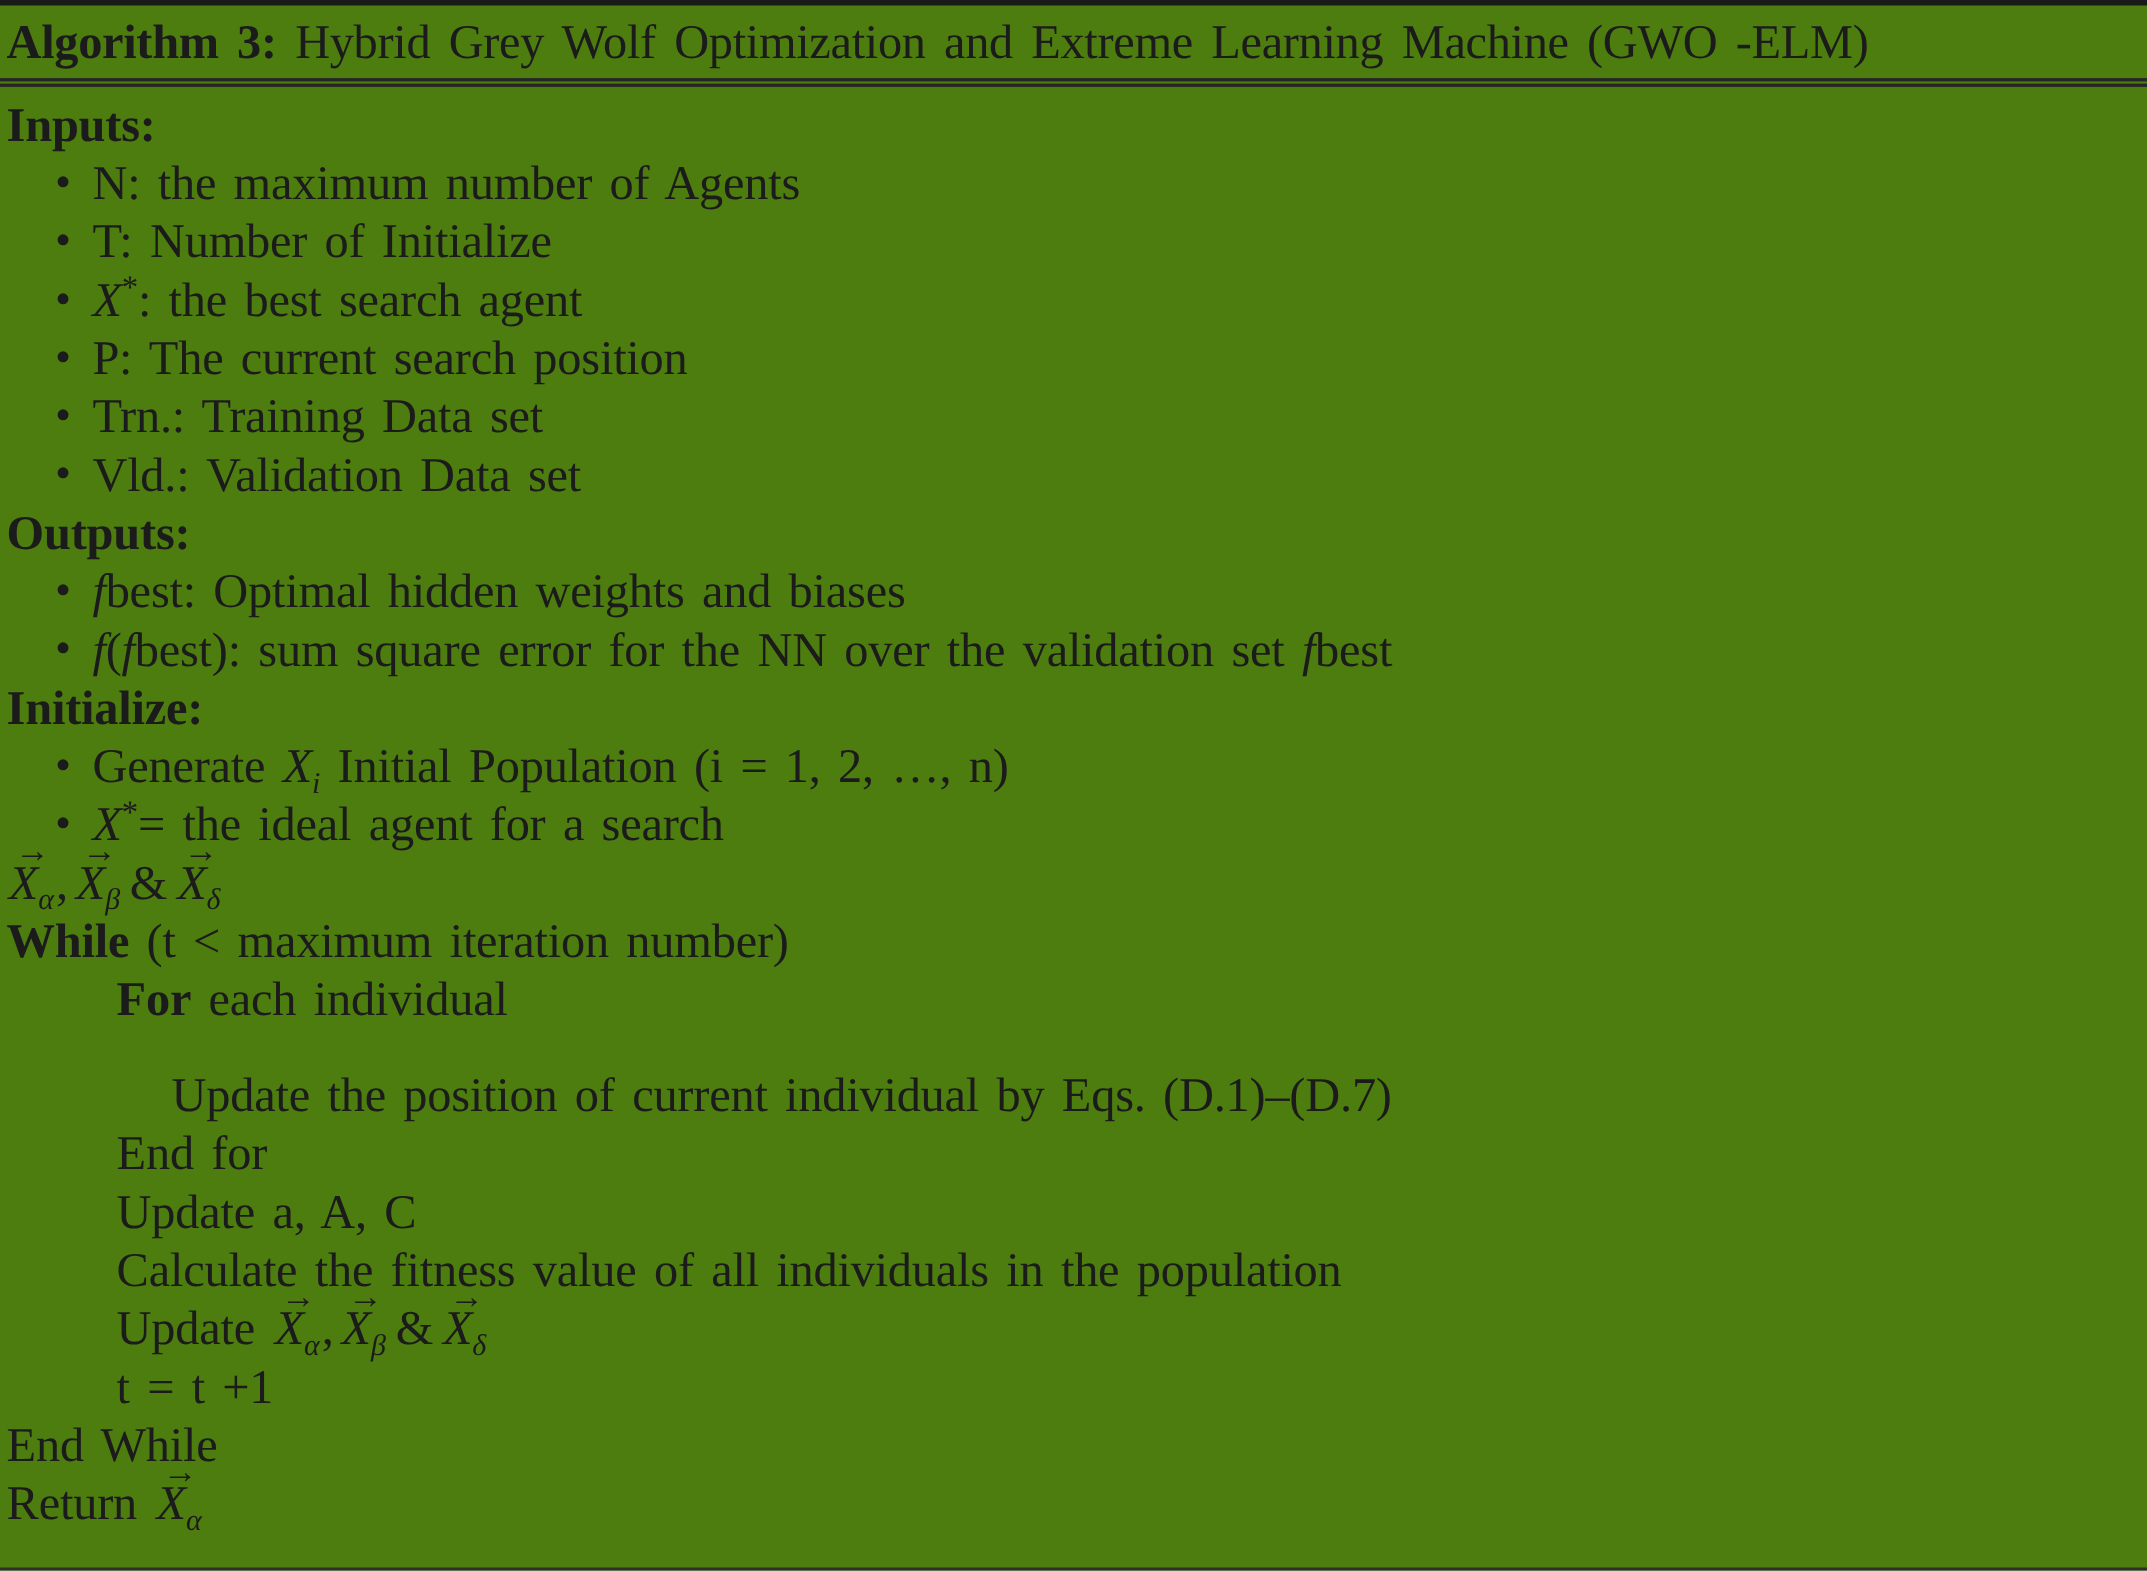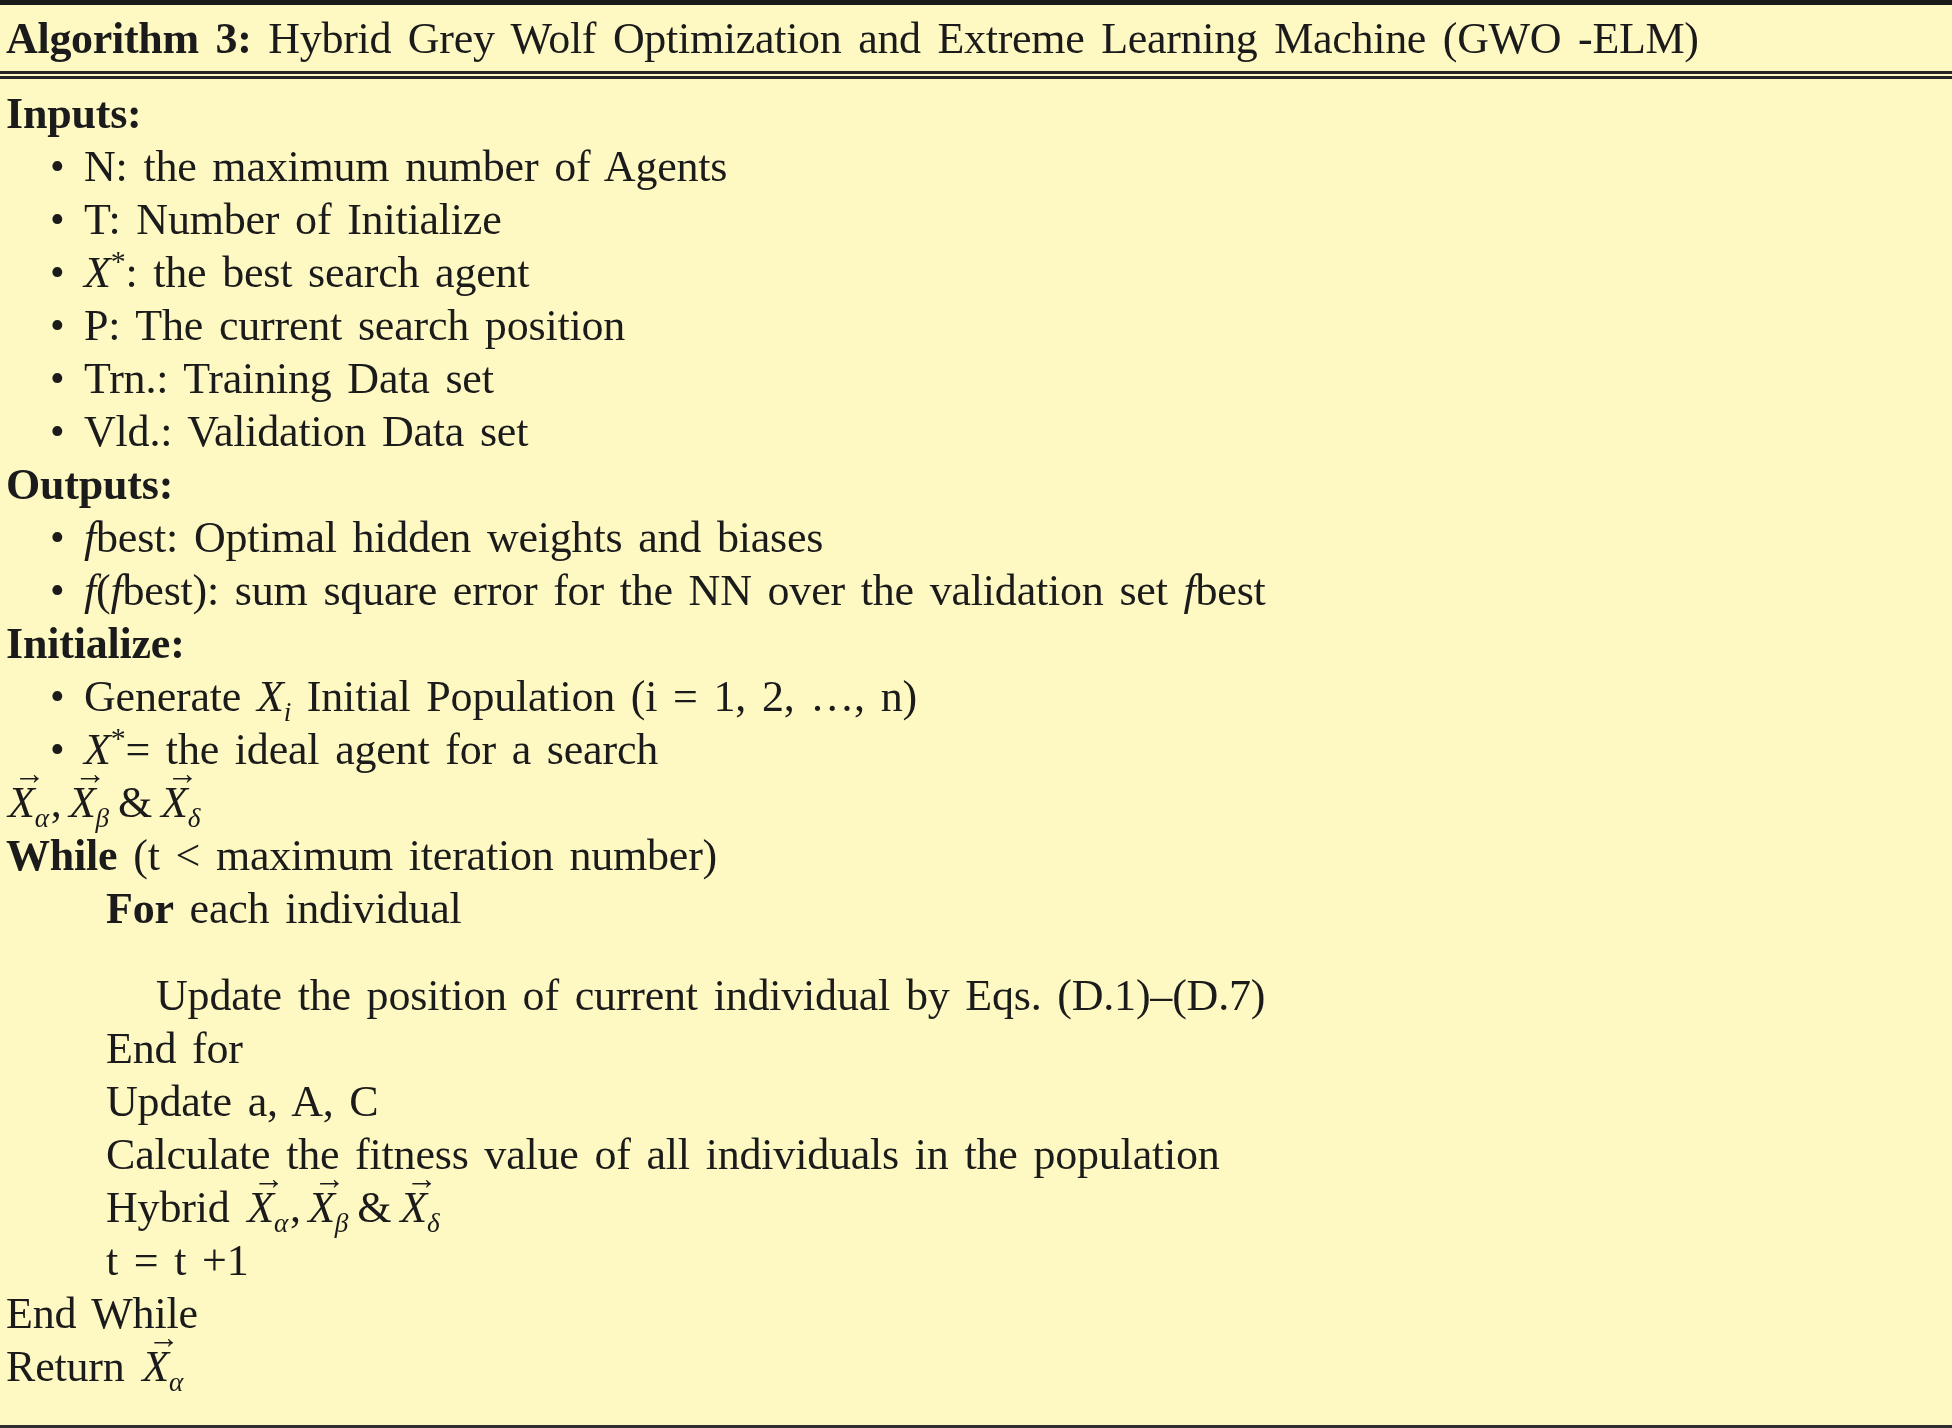--- a/index.html
+++ b/index.html
@@ -1,18 +1,18 @@
 <!DOCTYPE html>
 <html><head>
 <meta charset="utf-8">
 <style>
   html,body{margin:0;padding:0;background:#ffffff;}
   .page{
     width:1952px;height:1428px;box-sizing:border-box;
-    background:#fef9c3;color:#1b1b1b;
+    background:#4d7c0f;color:#1b1b1b;
     font-family:"Liberation Serif", serif;
     font-size:44px;line-height:53px;
     display:flex;flex-direction:column;
     overflow:hidden;
     padding:0 6px 0 6px;
   }
   .top-rule{height:5px;background:#1a1a1a;margin:0 -6px;}
   .algo-header{padding:7px 0 6px 0;word-spacing:6px;letter-spacing:-0.3px;white-space:nowrap;}
   .double-rule{height:2px;border-top:3px solid #262626;border-bottom:3px solid #262626;margin:0 -6px 2px -6px;}
   .bottom-rule{height:3px;background:#2e2e2e;margin:0 -6px;}
@@ -81,21 +81,21 @@
 
     <div class="line ind2">Update the position of current individual by Eqs. (D.1)–(D.7)</div>
 
     <div class="line ind1">End for</div>
 
     <div class="line ind1">Update a, A, C</div>
 
     <div class="line ind1">Calculate the fitness value of all individuals in the population</div>
 
     <div class="line ind1">
-      <span>Hybrid </span><span class="vec"><span class="arr">→</span><span>X</span><sub>α</sub></span><span class="sep-comma">,</span><span class="vec"><span class="arr">→</span><span>X</span><sub>β</sub></span><span class="sep-amp">&amp;</span><span class="vec"><span class="arr">→</span><span>X</span><sub>δ</sub></span>
+      <span>Update </span><span class="vec"><span class="arr">→</span><span>X</span><sub>α</sub></span><span class="sep-comma">,</span><span class="vec"><span class="arr">→</span><span>X</span><sub>β</sub></span><span class="sep-amp">&amp;</span><span class="vec"><span class="arr">→</span><span>X</span><sub>δ</sub></span>
     </div>
 
     <div class="line ind1">t = t +1</div>
 
     <div class="line">End While</div>
 
     <div class="line">
       <span>Return </span><span class="vec"><span class="arr">→</span><span>X</span><sub>α</sub></span>
     </div>
 

